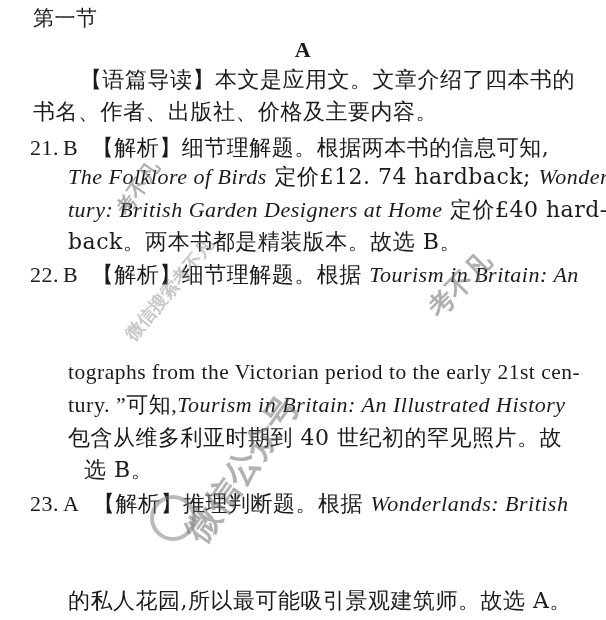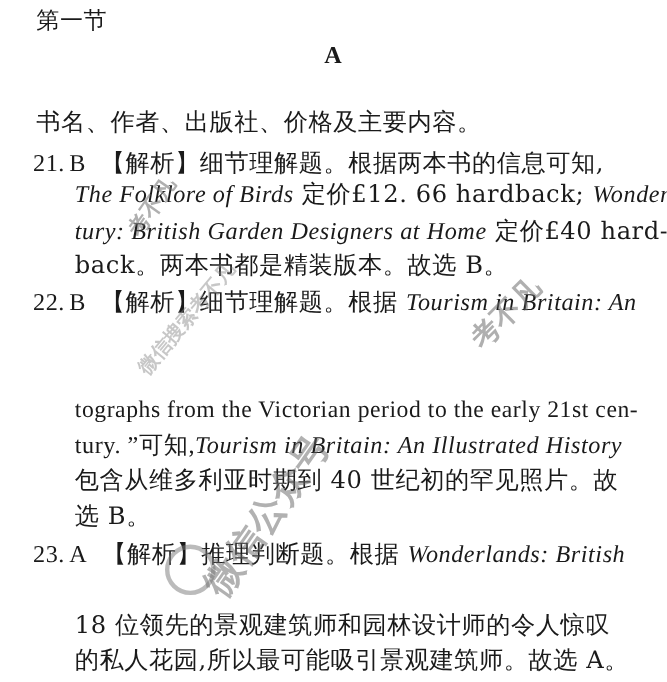--- a/index.html
+++ b/index.html
@@ -28,50 +28,50 @@
   }
 </style>
 </head>
 <body>
 
 <div class="page">
 
   <div class="line section">第一节</div>
   <div class="line letter">A</div>
 
+  <div class="line" style="left:80px; top:66px; width:516px;">【语篇导读】本文是应用文。文章介绍了四本书的</div>
   <div class="line" style="left:33px; top:98px;">书名、作者、出版社、价格及主要内容。</div>
 
   <div class="line" style="left:30px; top:134px;">
     <span class="en">21.</span><span class="en" style="margin-left:4px;">B</span>
     <span style="margin-left:6px;">【解析】</span><span>细节理解题。根据两本书的信息可知,</span>
   </div>
   <div class="line" style="left:68px; top:163px;">
-    <span class="it">The Folklore of Birds</span><span> 定价£12. 66 hardback;</span> <span class="it">Wonder-</span>
+    <span class="it">The Folklore of Birds</span><span> 定价£12. 74 hardback;</span> <span class="it">Wonder-</span>
   </div>
   <div class="line" style="left:68px; top:196px;">
     <span class="it">tury: British Garden Designers at Home</span><span> 定价£40 hard-</span>
   </div>
   <div class="line" style="left:68px; top:228px;">back。两本书都是精装版本。故选 B。</div>
 
   <div class="line" style="left:30px; top:261px;">
     <span class="en">22.</span><span class="en" style="margin-left:4px;">B</span>
     <span style="margin-left:6px;">【解析】</span><span>细节理解题。根据 </span><span class="it">Tourism in Britain: An</span>
   </div>
   <div class="line en" style="left:68px; top:358px; font-size:21.5px;text-align:right;">tographs from the Victorian period to the early 21st cen-</div>
   <div class="line" style="left:68px; top:391px;">
     <span class="en">tury. ”可知,</span><span class="it">Tourism in Britain: An Illustrated History</span>
   </div>
   <div class="line" style="left:68px; top:424px;">包含从维多利亚时期到 40 世纪初的罕见照片。故</div>
-  <div class="line" style="left:68px; top:456px;">选 B。</div>
+  <div class="line" style="left:84px; top:456px;">选 B。</div>
 
   <div class="line" style="left:30px; top:490px;text-align:right;">
     <span class="en">23.</span><span class="en" style="margin-left:4px;">A</span>
     <span style="margin-left:6px;">【解析】</span><span>推理判断题。根据 </span><span class="it">Wonderlands: British</span>
   </div>
-  <div class="line" style="left:68px; top:555px;">18 位领先的景观建筑师和园林设计师的令人惊叹</div>
   <div class="line" style="left:68px; top:587px;">的私人花园,所以最可能吸引景观建筑师。故选 A。</div>
 
   <div class="wm" style="left:110px; top:205px; font-size:20px; transform: rotate(-55deg);">考不凡</div>
   <div class="wm" style="left:120px; top:330px; font-size:18px; transform: rotate(-50deg); color: rgba(130,130,130,0.45);">微信搜索考不凡</div>
   <div class="wm" style="left:420px; top:300px; font-size:26px; transform: rotate(-45deg);">考不凡</div>
   <div class="wm" style="left:175px; top:525px; font-size:34px; transform: rotate(-55deg); color: rgba(100,100,100,0.5);">微信公众号</div>
   <div class="wm-circle" style="left:150px; top:495px;"></div>
 
 </div>
 

